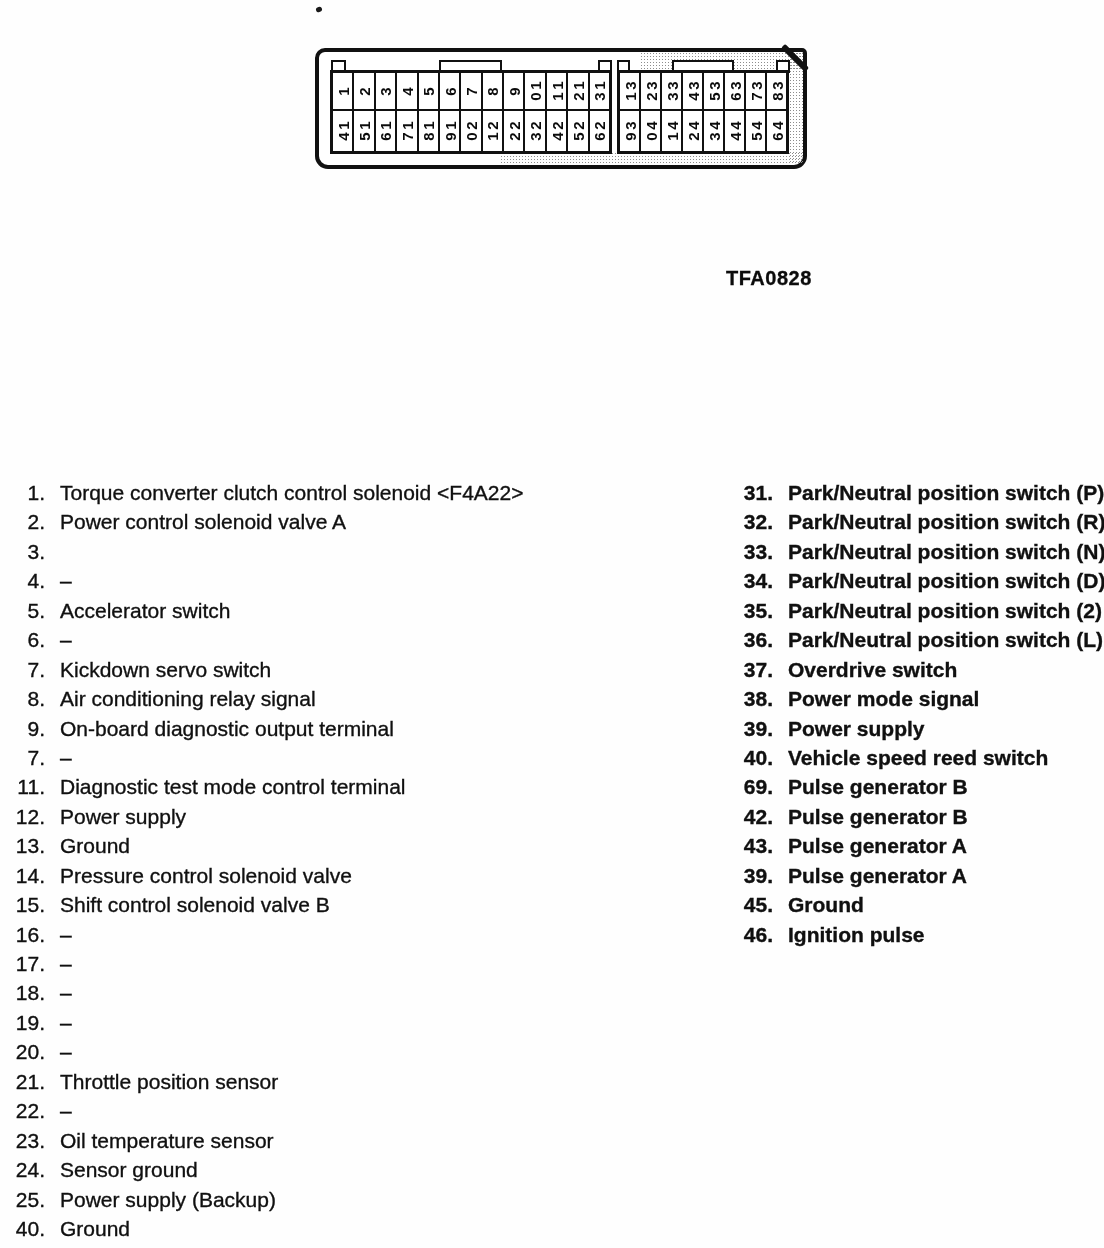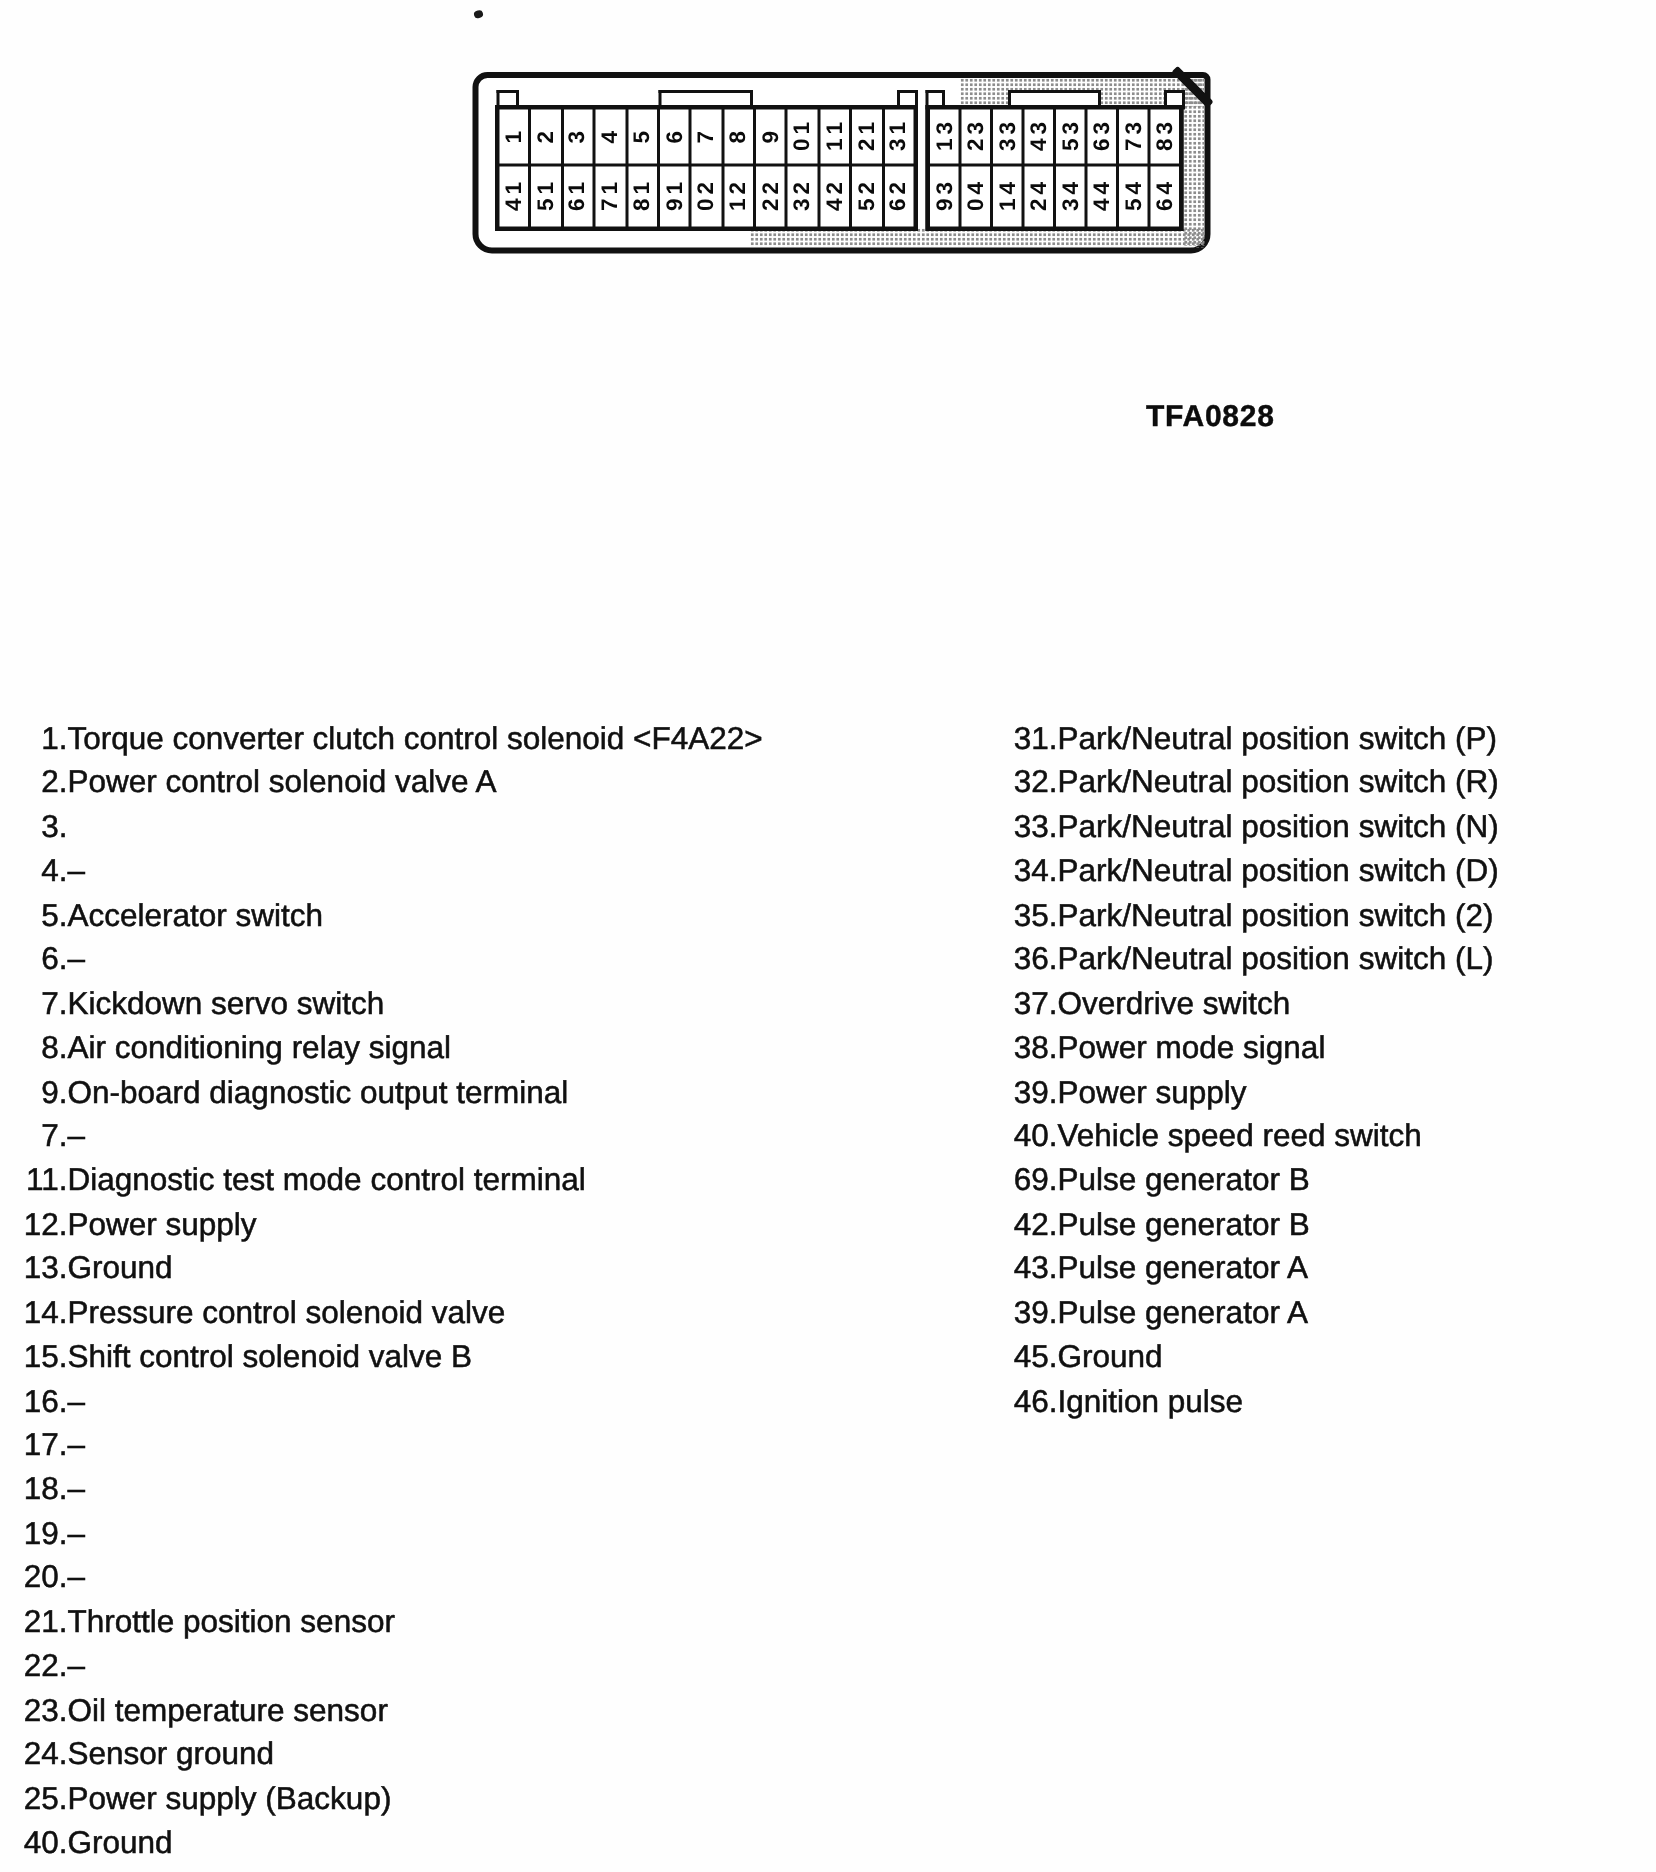--- a/index.html
+++ b/index.html
@@ -34,31 +34,31 @@
               background:#111; border:3px solid #111; }
   .pin-grid.g1 { left:11px;  width:282px; }
   .pin-grid.g2 { left:298px; width:172px; }
   .pin-cell { background:#fff; display:flex; flex-direction:column;
               align-items:center; justify-content:center; }
   .pin-cell .digit { display:flex; align-items:center; justify-content:center;
               width:18px; height:11px; transform:rotate(-90deg);
               font-weight:bold; font-size:15px; line-height:11px; color:#0b0b0b; }
 
   
-  .figure-code { position:absolute; left:764px; top:267px; font-size:20px; font-weight:bold;
+  .figure-code { position:absolute; left:726px; top:267px; font-size:20px; font-weight:bold;
                  letter-spacing:0.5px; color:#0c0c0c;text-align:center; -webkit-text-stroke:0.3px #0c0c0c; }
 
   
   .pin-list { position:absolute; top:478px; font-size:21px; color:#101010;
               -webkit-text-stroke:0.35px #101010; }
   .pin-list.left  { left:0; }
-  .pin-list.right { left:660px; }
+  .pin-list.right { left:728px;font-weight:bold; }
   .li  { display:flex; height:29.45px; line-height:29.45px; white-space:nowrap; }
   .num { flex:0 0 45px; width:45px; text-align:right; }
-  .txt { }
+  .txt { margin-left:15px; }
 </style>
 </head>
 <body>
 
 <div class="page">
 
   <div class="scan-dot"></div>
 
   <div class="connector">
     <div class="stipple s1"></div>

